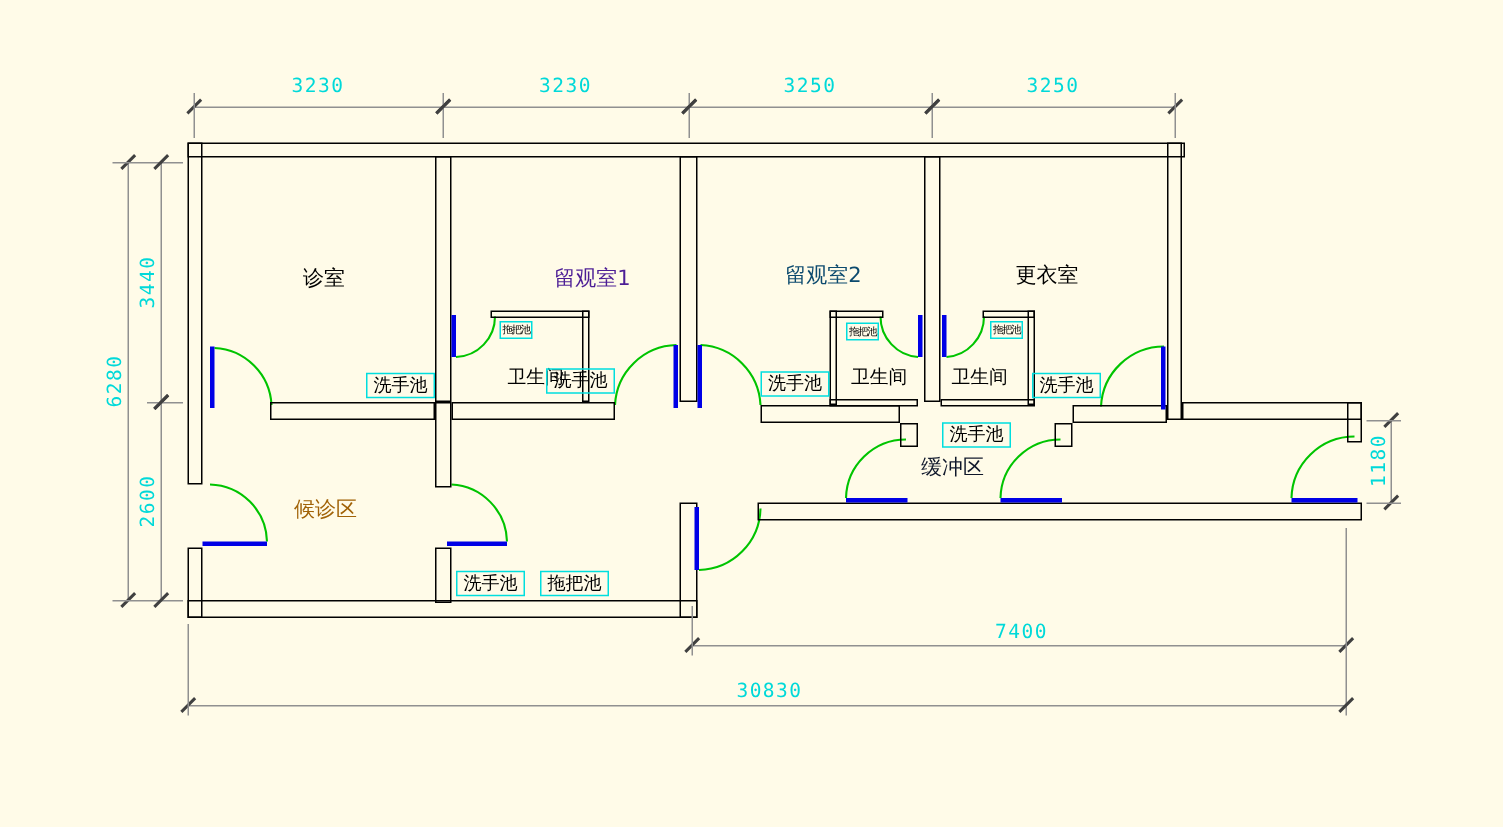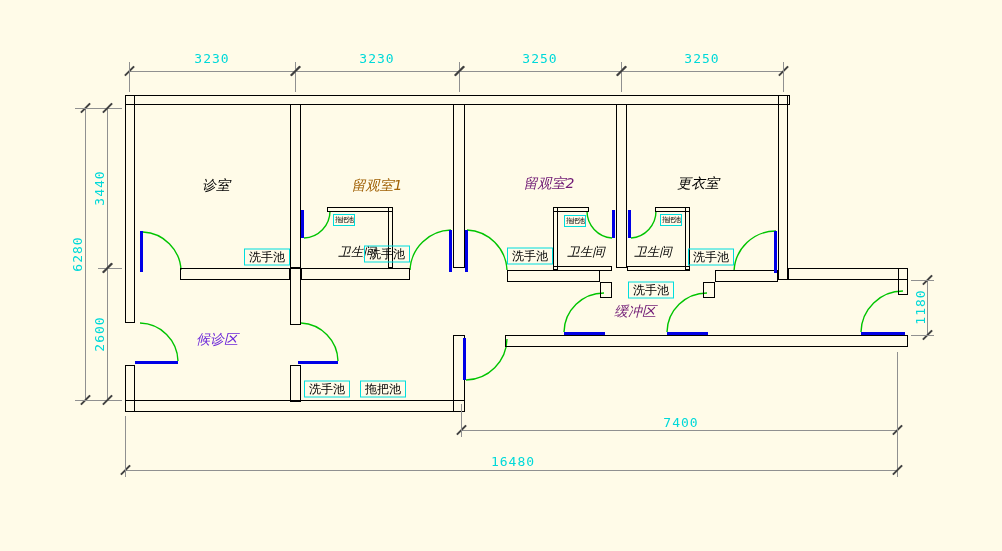--- a/index.html
+++ b/index.html
@@ -6,21 +6,21 @@
   body{font-family:"DejaVu Sans",sans-serif;}
   #canvas{position:relative;width:1002px;height:551px;overflow:hidden;}
   #canvas *{box-sizing:border-box;}
   .wall{position:absolute;border:1px solid #000;background:transparent;}
   .leaf{position:absolute;}
   .dimline{position:absolute;}
   .tick{position:absolute;width:13px;height:2px;transform:rotate(-45deg);}
   .ext{position:absolute;}
   .dimtext{position:absolute;font-size:13px;letter-spacing:1px;transform:translate(-50%,-50%);white-space:nowrap;font-family:"DejaVu Sans Mono",monospace;}
   .dimtext.rot{transform:translate(-50%,-50%) rotate(-90deg);}
-  .roomlabel{position:absolute;color:#000;font-size:14px;transform:translate(-50%,-50%);white-space:nowrap;font-style:italic;}
+  .roomlabel{position:absolute;color:#000;font-size:14px;transform:translate(-50%,-50%);white-space:nowrap;}
   .roomlabel.small{font-size:12.5px;}
   .fixture{position:absolute;font-size:12px;color:#000;border:1px solid #00dede;padding:0px 4px;transform:translate(-50%,-50%);white-space:nowrap;line-height:15px;}
   .fixture.tiny{font-size:7px;padding:0 1px;line-height:10px;letter-spacing:-1px;}
   #title{position:absolute;transform:translate(-50%,-50%);font-family:"DejaVu Serif","Liberation Serif",serif;font-size:31px;color:#111;letter-spacing:4px;white-space:nowrap;font-weight:500;}
   svg{position:absolute;left:0;top:0;}
 </style>
 </head>
 <body>
 
 <div id="canvas" style="background: rgb(255, 251, 232);">
@@ -105,21 +105,21 @@
       <div class="dimline" style="left: 461px; top: 430px; width: 436px; height: 1px; background: rgb(144, 144, 144);"></div>
       <div class="tick" style="left: 454.5px; top: 429px; background: rgb(64, 64, 64);"></div>
       <div class="tick" style="left: 890.5px; top: 429px; background: rgb(64, 64, 64);"></div>
       <div class="ext" style="left: 461px; top: 404px; width: 1px; height: 33px; background: rgb(144, 144, 144);"></div>
       <div class="ext" style="left: 897px; top: 352px; width: 1px; height: 125px; background: rgb(144, 144, 144);"></div>
       <div class="dimtext" style="left: 681px; top: 422px; color: rgb(0, 217, 217);">7400</div>
       <div class="dimline" style="left: 125px; top: 470px; width: 772px; height: 1px; background: rgb(144, 144, 144);"></div>
       <div class="tick" style="left: 118.5px; top: 469px; background: rgb(64, 64, 64);"></div>
       <div class="tick" style="left: 890.5px; top: 469px; background: rgb(64, 64, 64);"></div>
       <div class="ext" style="left: 125px; top: 416px; width: 1px; height: 61px; background: rgb(144, 144, 144);"></div>
-      <div class="dimtext" style="left: 513px; top: 461px; color: rgb(0, 217, 217);">16480</div>
+      <div class="dimtext" style="left: 513px; top: 461px; color: rgb(0, 217, 217);">30830</div>
       <div class="dimline" style="left: 85px; top: 108px; width: 1px; height: 292px; background: rgb(144, 144, 144);"></div>
       <div class="tick" style="left: 78.5px; top: 107px; background: rgb(64, 64, 64);"></div>
       <div class="tick" style="left: 78.5px; top: 399px; background: rgb(64, 64, 64);"></div>
       <div class="ext" style="left: 75px; top: 108px; width: 47px; height: 1px; background: rgb(144, 144, 144);"></div>
       <div class="ext" style="left: 75px; top: 400px; width: 47px; height: 1px; background: rgb(144, 144, 144);"></div>
       <div class="dimtext rot" style="left: 77px; top: 254px; color: rgb(0, 217, 217);">6280</div>
       <div class="dimline" style="left: 107px; top: 108px; width: 1px; height: 160px; background: rgb(144, 144, 144);"></div>
       <div class="tick" style="left: 100.5px; top: 107px; background: rgb(64, 64, 64);"></div>
       <div class="tick" style="left: 100.5px; top: 267px; background: rgb(64, 64, 64);"></div>
       <div class="ext" style="left: 98px; top: 268px; width: 24px; height: 1px; background: rgb(144, 144, 144);"></div>
@@ -128,25 +128,25 @@
       <div class="tick" style="left: 100.5px; top: 267px; background: rgb(64, 64, 64);"></div>
       <div class="tick" style="left: 100.5px; top: 399px; background: rgb(64, 64, 64);"></div>
       <div class="dimtext rot" style="left: 99px; top: 334px; color: rgb(0, 217, 217);">2600</div>
       <div class="dimline" style="left: 927px; top: 280px; width: 1px; height: 55px; background: rgb(144, 144, 144);"></div>
       <div class="tick" style="left: 920.5px; top: 279px; background: rgb(64, 64, 64);"></div>
       <div class="tick" style="left: 920.5px; top: 334px; background: rgb(64, 64, 64);"></div>
       <div class="ext" style="left: 911px; top: 280px; width: 23px; height: 1px; background: rgb(144, 144, 144);"></div>
       <div class="ext" style="left: 911px; top: 335px; width: 23px; height: 1px; background: rgb(144, 144, 144);"></div>
       <div class="dimtext rot" style="left: 920px; top: 307px; color: rgb(0, 217, 217);">1180</div>
       <div class="roomlabel" style="left: 216px; top: 186px; color: rgb(0, 0, 0);">诊室</div>
-      <div class="roomlabel" style="left: 377px; top: 186px; color: #a16207;">留观室1</div>
-      <div class="roomlabel" style="left: 549px; top: 184px; color: #701a75;">留观室2</div>
+      <div class="roomlabel" style="left: 395px; top: 186px; color: #4c1d95;">留观室1</div>
+      <div class="roomlabel" style="left: 549px; top: 184px; color: #0c4a6e;">留观室2</div>
       <div class="roomlabel" style="left: 698px; top: 184px; color: rgb(0, 0, 0);">更衣室</div>
-      <div class="roomlabel" style="left: 217px; top: 340px; color: #6d28d9;">候诊区</div>
-      <div class="roomlabel" style="left: 635px; top: 312px; color: #701a75;">缓冲区</div>
+      <div class="roomlabel" style="left: 217px; top: 340px; color: #a16207;">候诊区</div>
+      <div class="roomlabel" style="left: 635px; top: 312px; color: #0f172a;">缓冲区</div>
       <div class="roomlabel small" style="left: 357px; top: 252px; color: rgb(0, 0, 0);">卫生间</div>
       <div class="roomlabel small" style="left: 586px; top: 252px; color: rgb(0, 0, 0);">卫生间</div>
       <div class="roomlabel small" style="left: 653px; top: 252px; color: rgb(0, 0, 0);">卫生间</div>
       <div class="fixture" style="left: 267px; top: 257px; border-color: rgb(0, 222, 222); color: rgb(0, 0, 0);">洗手池</div>
       <div class="fixture" style="left: 387px; top: 254px; border-color: rgb(0, 222, 222); color: rgb(0, 0, 0);">洗手池</div>
       <div class="fixture" style="left: 530px; top: 256px; border-color: rgb(0, 222, 222); color: rgb(0, 0, 0);">洗手池</div>
       <div class="fixture" style="left: 711px; top: 257px; border-color: rgb(0, 222, 222); color: rgb(0, 0, 0);">洗手池</div>
       <div class="fixture" style="left: 651px; top: 290px; border-color: rgb(0, 222, 222); color: rgb(0, 0, 0);">洗手池</div>
       <div class="fixture" style="left: 327px; top: 389px; border-color: rgb(0, 222, 222); color: rgb(0, 0, 0);">洗手池</div>
       <div class="fixture" style="left: 383px; top: 389px; border-color: rgb(0, 222, 222); color: rgb(0, 0, 0);">拖把池</div>

